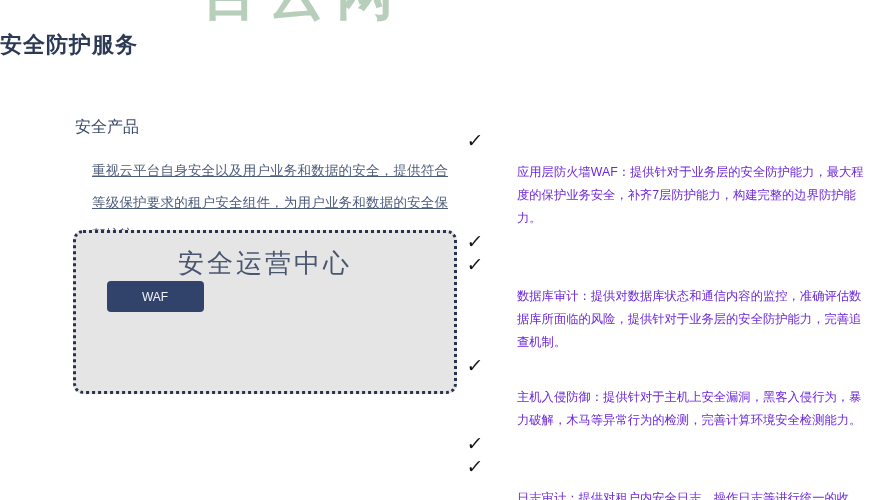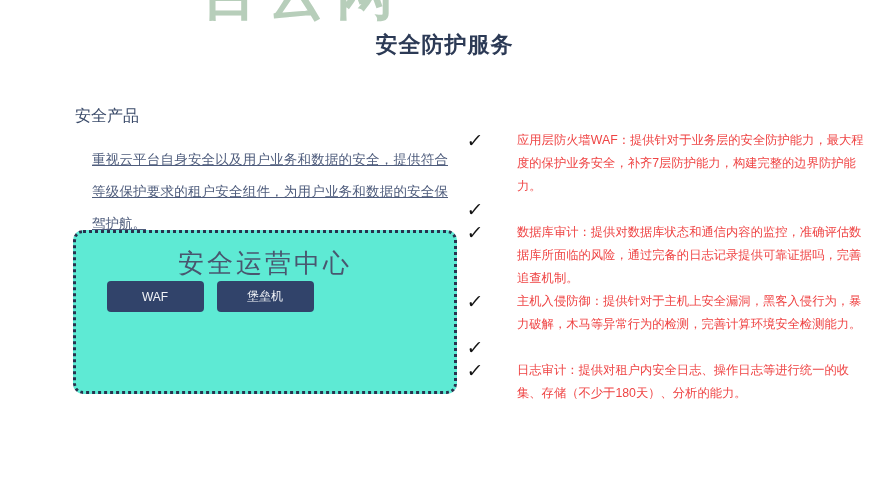--- a/index.html
+++ b/index.html
@@ -13,38 +13,38 @@
     position:absolute;left:200px;top:0;width:220px;height:24px;
     overflow:hidden;
   }
   .watermark-text{
     font-size:58px;font-weight:bold;color:#b7ceba;
     letter-spacing:10px;line-height:58px;margin-top:-36px;white-space:nowrap;
   }
   
   .title{
     position:absolute;top:30px;left:0;width:100%;margin:0;
-    text-align:center;font-size:22px;font-weight:bold;color:#2c3a55;
+    font-size:22px;font-weight:bold;color:#2c3a55;
     letter-spacing:1px;
   }
   
   .left-col{position:absolute;left:75px;top:106px;width:390px;}
   .left-heading{
-    margin:0 0 12px 0;font-size:16px;font-weight:normal;color:#3b4b6a;
+    margin:11px 0 12px 0;font-size:16px;font-weight:normal;color:#3b4b6a;
   }
   .left-paragraph{
     margin:17px;font-size:13.5px;line-height:32px;color:#4e5c7c;
     text-align:justify;
     text-decoration:underline;
   }
   
   .soc-box{
     position:absolute;left:73px;top:230px;width:384px;height:164px;
     box-sizing:border-box;border:3px dotted #27324e;border-radius:10px;
-    background:#5eead4;
+    background:#e5e5e5;
   }
   .soc-title{
     margin-top:13px;text-align:center;font-size:26px;color:#49566f;
     letter-spacing:3px;
   }
   .soc-grid{
     display:grid;grid-template-columns:repeat(3,97px);
     column-gap:13px;row-gap:15px;justify-content:center;
   }
   .chip{
@@ -56,57 +56,57 @@
   .features{
     position:absolute;left:467px;top:129px;width:400px;
     list-style:none;margin:0;padding:0;
   }
   .feature{display:flex;align-items:flex-start;}
   .check{
     width:50px;flex:0 0 50px;font-size:19px;font-weight:bold;color:#121212;
     line-height:23px;transform:skewX(-6deg);
   }
   .feature-text{
-    width:350px;font-size:12.3px;line-height:23px;color:#ef4444;
+    width:350px;font-size:12.3px;line-height:23px;color:#6d28d9;
     min-height:46px;
+    margin-top:32px;
   }
 </style>
 </head>
 <body>
 
 <div class="watermark-clip">
   <div class="watermark-text">百云网</div>
 </div>
 
 <h1 class="title">安全防护服务</h1>
 
 <section class="left-col">
   <h2 class="left-heading">安全产品</h2>
   <p class="left-paragraph">重视云平台自身安全以及用户业务和数据的安全，提供符合等级保护要求的租户安全组件，为用户业务和数据的安全保驾护航。</p>
 </section>
 
 <div class="soc-box">
   <div class="soc-title">安全运营中心</div>
   <div class="soc-grid">
     <div class="chip">WAF</div>
-    <div class="chip">堡垒机</div>
   </div>
 </div>
 
 <ul class="features">
   <li class="feature">
     <span class="check">✓</span>
     <span class="feature-text">应用层防火墙WAF：提供针对于业务层的安全防护能力，最大程度的保护业务安全，补齐7层防护能力，构建完整的边界防护能力。</span>
   </li>
   <li class="feature">
     <span class="check">✓</span>
   </li>
   <li class="feature">
     <span class="check">✓</span>
-    <span class="feature-text">数据库审计：提供对数据库状态和通信内容的监控，准确评估数据库所面临的风险，通过完备的日志记录提供可靠证据吗，完善追查机制。</span>
+    <span class="feature-text">数据库审计：提供对数据库状态和通信内容的监控，准确评估数据库所面临的风险，提供针对于业务层的安全防护能力，完善追查机制。</span>
   </li>
   <li class="feature">
     <span class="check">✓</span>
     <span class="feature-text">主机入侵防御：提供针对于主机上安全漏洞，黑客入侵行为，暴力破解，木马等异常行为的检测，完善计算环境安全检测能力。</span>
   </li>
   <li class="feature">
     <span class="check">✓</span>
   </li>
   <li class="feature">
     <span class="check">✓</span>

